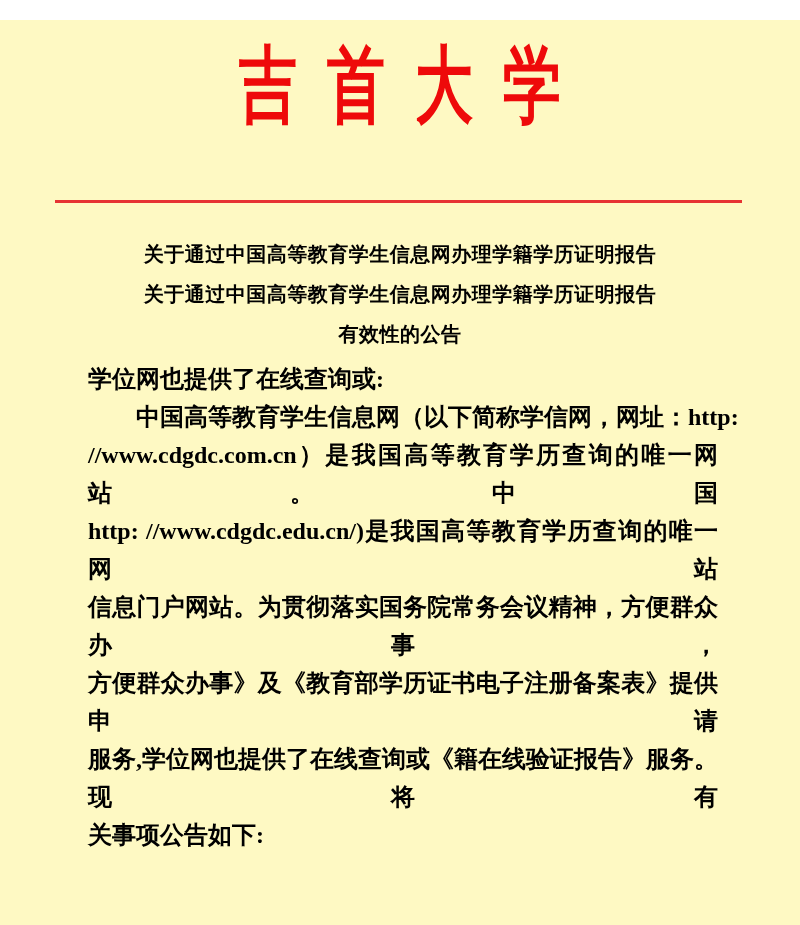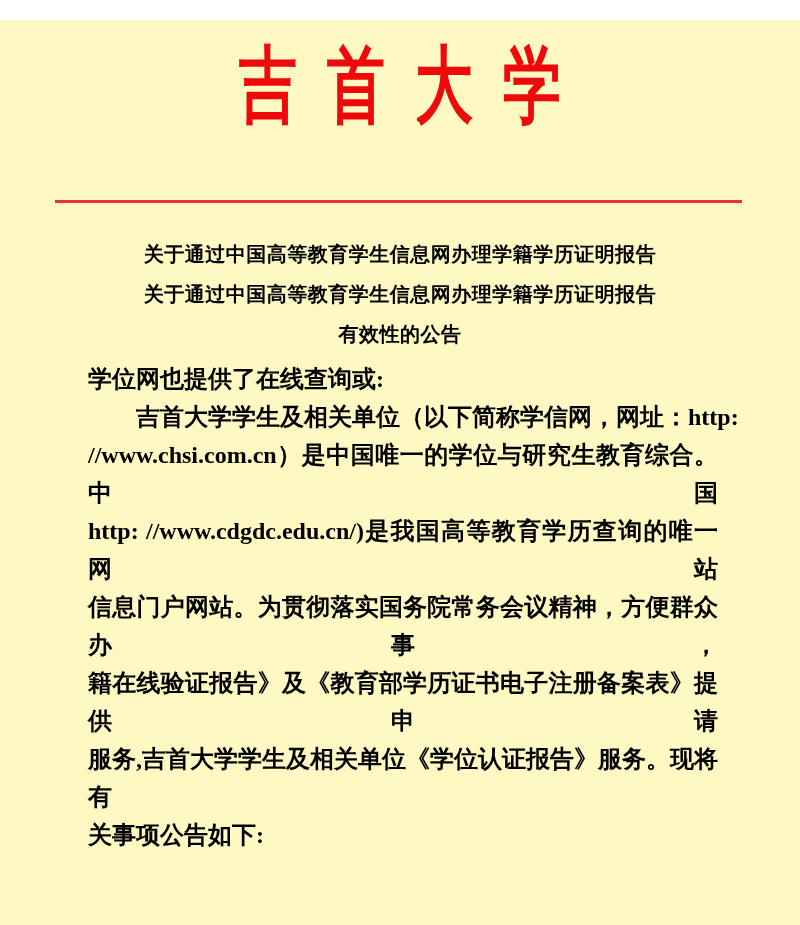--- a/index.html
+++ b/index.html
@@ -86,23 +86,23 @@
   <div id="divider"></div>
 
   <div id="doc-title">
     <div class="title-line">关于通过中国高等教育学生信息网办理学籍学历证明报告</div>
     <div class="title-line">关于通过中国高等教育学生信息网办理学籍学历证明报告</div>
     <div class="title-line">有效性的公告</div>
   </div>
 
   <div id="body-text">
     <div class="body-line">学位网也提供了在线查询或:</div>
-    <div class="body-line indent-2">吉首大学学生及相关单位（以下简称学信网，网址：http:</div>
-    <div class="body-line just">//www.chsi.com.cn）是中国唯一的学位与研究生教育综合。中国</div>
+    <div class="body-line indent-2">中国高等教育学生信息网（以下简称学信网，网址：http:</div>
+    <div class="body-line just">//www.cdgdc.com.cn）是我国高等教育学历查询的唯一网站。中国</div>
     <div class="body-line just">http: //www.cdgdc.edu.cn/)是我国高等教育学历查询的唯一网站</div>
     <div class="body-line just">信息门户网站。为贯彻落实国务院常务会议精神，方便群众办事，</div>
-    <div class="body-line just">籍在线验证报告》及《教育部学历证书电子注册备案表》提供申请</div>
-    <div class="body-line just">服务,吉首大学学生及相关单位《学位认证报告》服务。现将有</div>
+    <div class="body-line just">方便群众办事》及《教育部学历证书电子注册备案表》提供申请</div>
+    <div class="body-line just">服务,学位网也提供了在线查询或《籍在线验证报告》服务。现将有</div>
     <div class="body-line">关事项公告如下:</div>
 
   </div>
 
 </div>
 
 </body></html>

